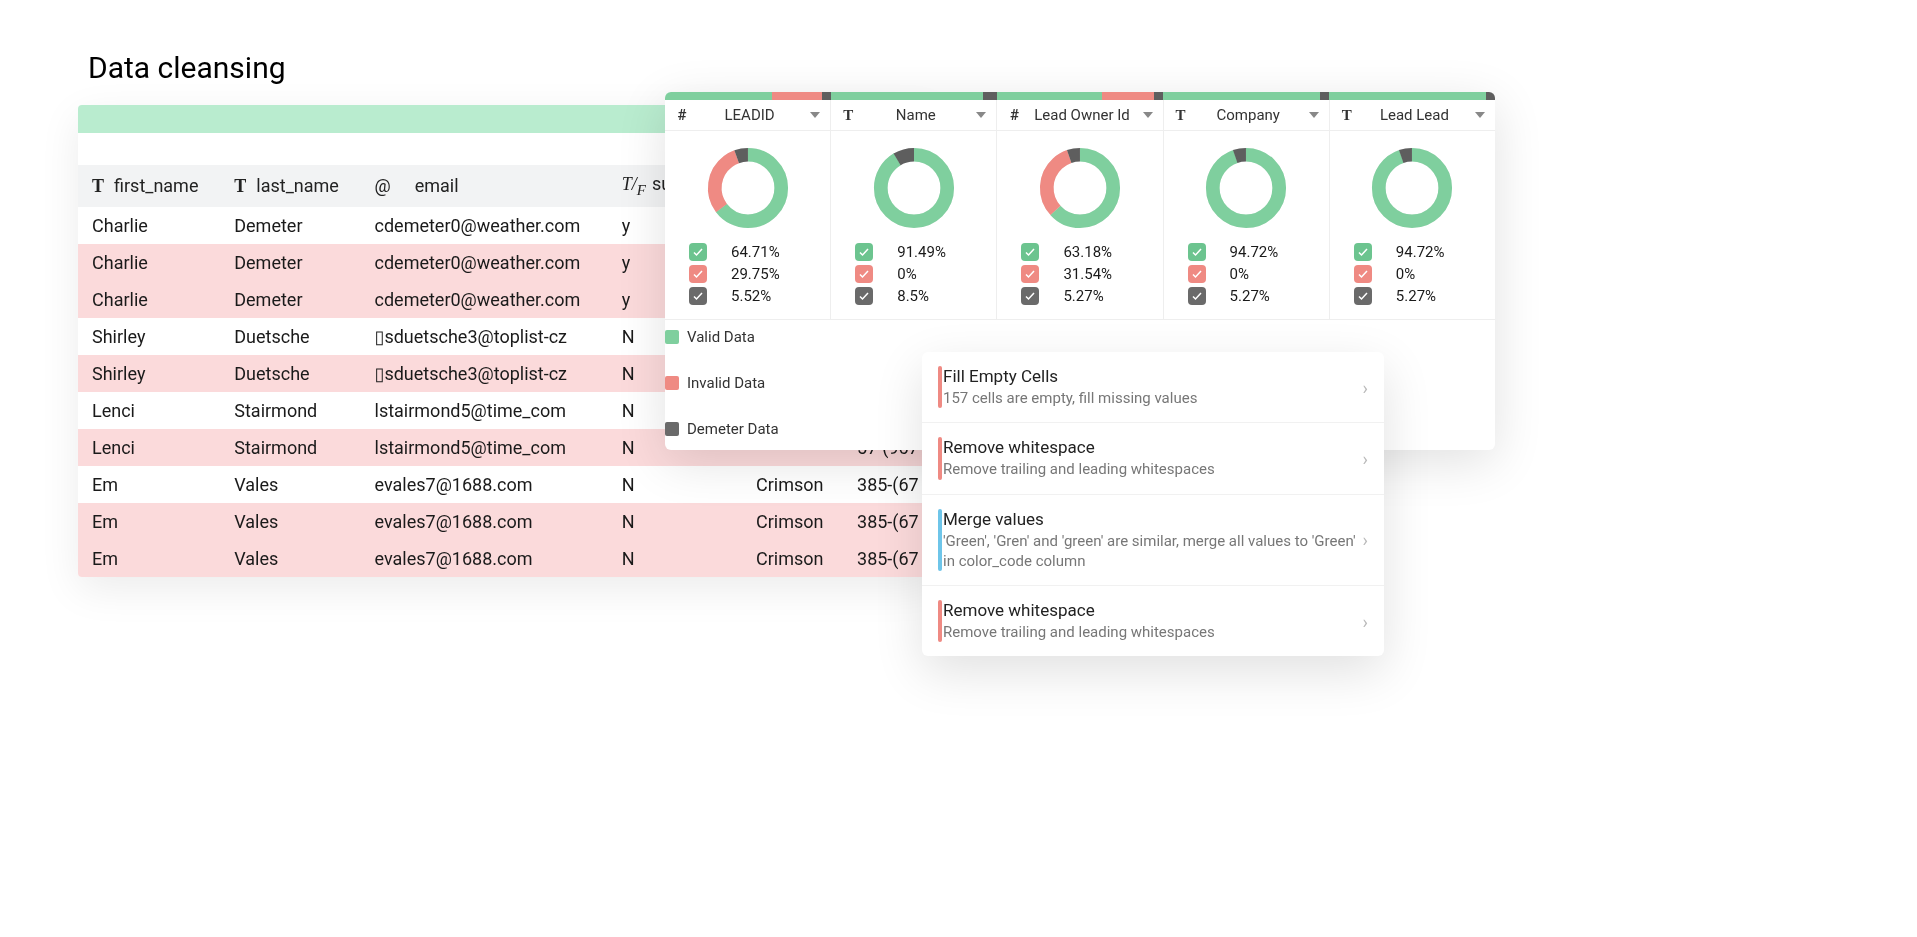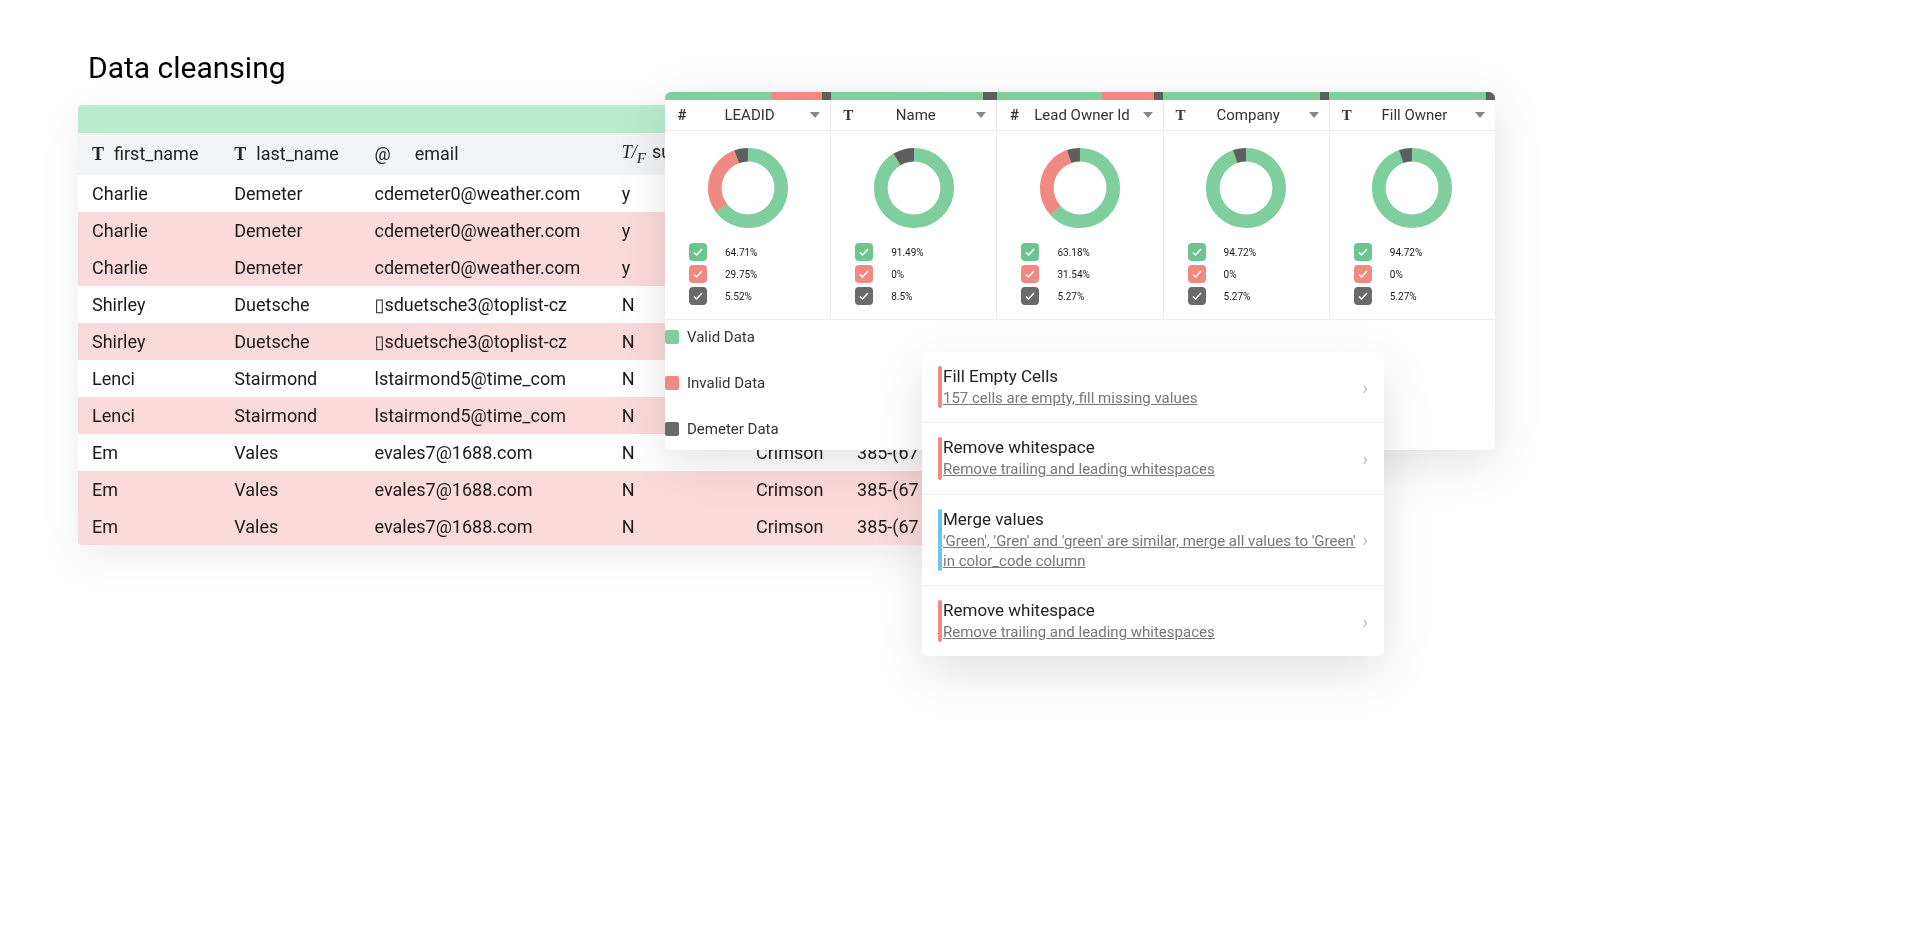--- a/index.html
+++ b/index.html
@@ -35,21 +35,21 @@
   .preview-bar {
     background: #b9eccf;
     height: 28px;
     display:flex;
     align-items:center;
     justify-content:flex-end;
     padding-right: 18px;
     font-size: 17px;
     color:#1a1a1a;
   }
-  table.data { width:100%; border-collapse: collapse; font-size: 18px; }
+  table.data { width:100%; border-collapse: collapse; font-size: 18px; margin-top: 32px; }
   table.data th {
     background: #f2f3f4;
     font-weight: 400;
     text-align: left;
     padding: 8px 14px;
     color:#222;
     white-space: nowrap;
   }
   table.data th .tico { font-weight:700; font-family: Georgia, serif; margin-right:10px; }
   table.data th .at  { margin-right:24px; }
@@ -98,21 +98,21 @@
   
   .donuts-row { display:flex; }
   .dcell {
     flex:1;
     border-right:1px solid #eee;
     padding:14px 12px 10px;
   }
   .dcell:last-child{border-right:none;}
   .donut-wrap{ display:flex; justify-content:center; margin-bottom:12px;}
   .donut { width:86px; height:86px; }
-  .statline { display:flex; align-items:center; gap:18px; font-size:10px; margin:4px 0 4px 12px;}
+  .statline { display:flex; align-items:center; gap:24px; font-size:15px; margin:4px 0 4px 12px;}
   .chip { width:18px;height:18px;border-radius:4px; display:flex;align-items:center;justify-content:center;}
   .chip svg{ width:12px;height:12px; stroke:#fff; stroke-width:3; fill:none;}
   .chip.v{background:#6cc48f;}
   .chip.i{background:#ef8a83;}
   .chip.m{background:#6a6a6a;}
 
   .legend {
     display:flex; justify-content:center; gap:28px;
     padding:8px 0 12px; font-size:15px; color:#333;
     border-top:1px solid #eee;
@@ -138,21 +138,21 @@
     display:flex; align-items:center; gap:1px;
     padding:14px 16px;
     border-bottom:1px solid #f1f1f1;
     cursor:pointer;
   }
   .sitem:last-child{border-bottom:none;}
   .sbar{ width:4px; align-self:stretch; border-radius:2px;}
   .sbar.red{background:#ef8a83;} .sbar.blue{background:#6ec5e9;}
   .sbody{flex:1;}
   .stit{font-size:17px; color:#222; margin-bottom:2px;}
-  .sdesc{font-size:15px; color:#777; line-height:1.35;text-decoration:underline;}
+  .sdesc{font-size:15px; color:#777; line-height:1.35;}
   .schev{ color:#bbb; font-size:18px;}
 </style>
 </head>
 <body>
 
 <h1 class="page-title">Data cleansing</h1>
 
 <div class="table-card">
   <div class="preview-bar">
     <span>Previ</span>
@@ -297,21 +297,21 @@
         <span class="colname">Lead Owner Id</span>
         <span class="ddl"></span>
       </div>
       <div class="chcell">
         <span class="typeico">T</span>
         <span class="colname">Company</span>
         <span class="ddl"></span>
       </div>
       <div class="chcell">
         <span class="typeico">T</span>
-        <span class="colname">Fill Owner</span>
+        <span class="colname">Lead Lead</span>
         <span class="ddl"></span>
       </div>
     </div>
   <div class="donuts-row" id="donuts-row">
       <div class="dcell">
         <div class="donut-wrap">
           <svg class="donut" viewBox="0 0 88 88">
             <circle cx="44" cy="44" r="34" fill="none" stroke="#eee" stroke-width="14"></circle>
             <circle cx="44" cy="44" r="34" fill="none" stroke="#7fcf9e" stroke-width="14" stroke-dasharray="138.23887321738093 213.62830044410595" transform="rotate(-90 44 44)"></circle>
             <circle cx="44" cy="44" r="34" fill="none" stroke="#ef8a83" stroke-width="14" stroke-dasharray="63.554419382121516 213.62830044410595" transform="rotate(142.95599999999996 44 44)"></circle>

